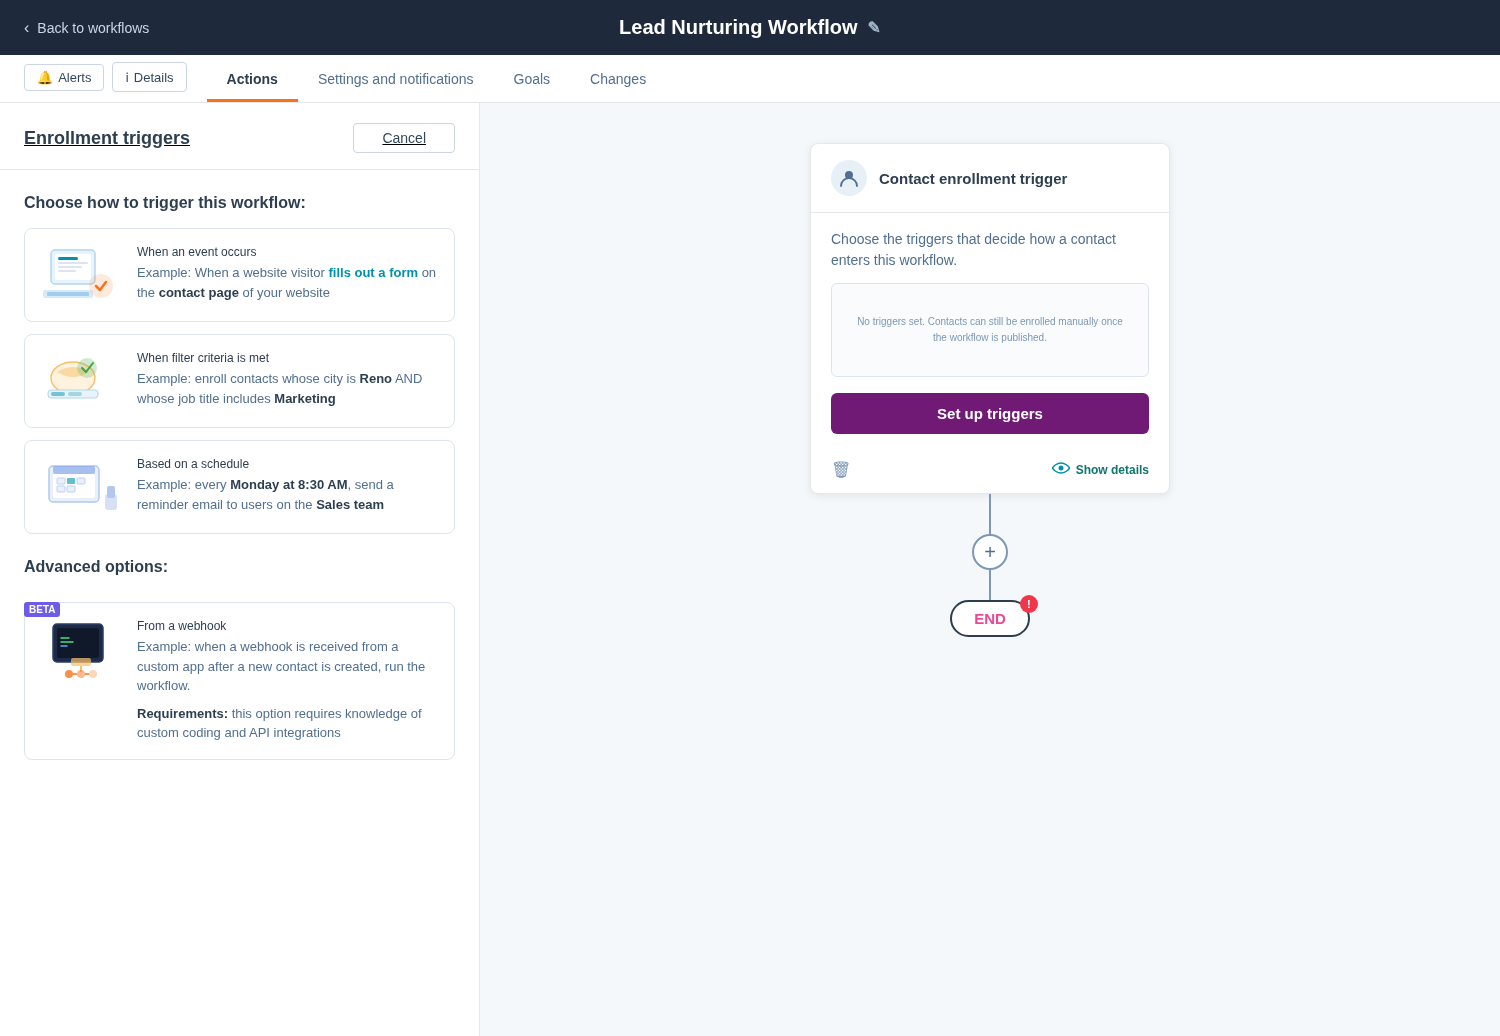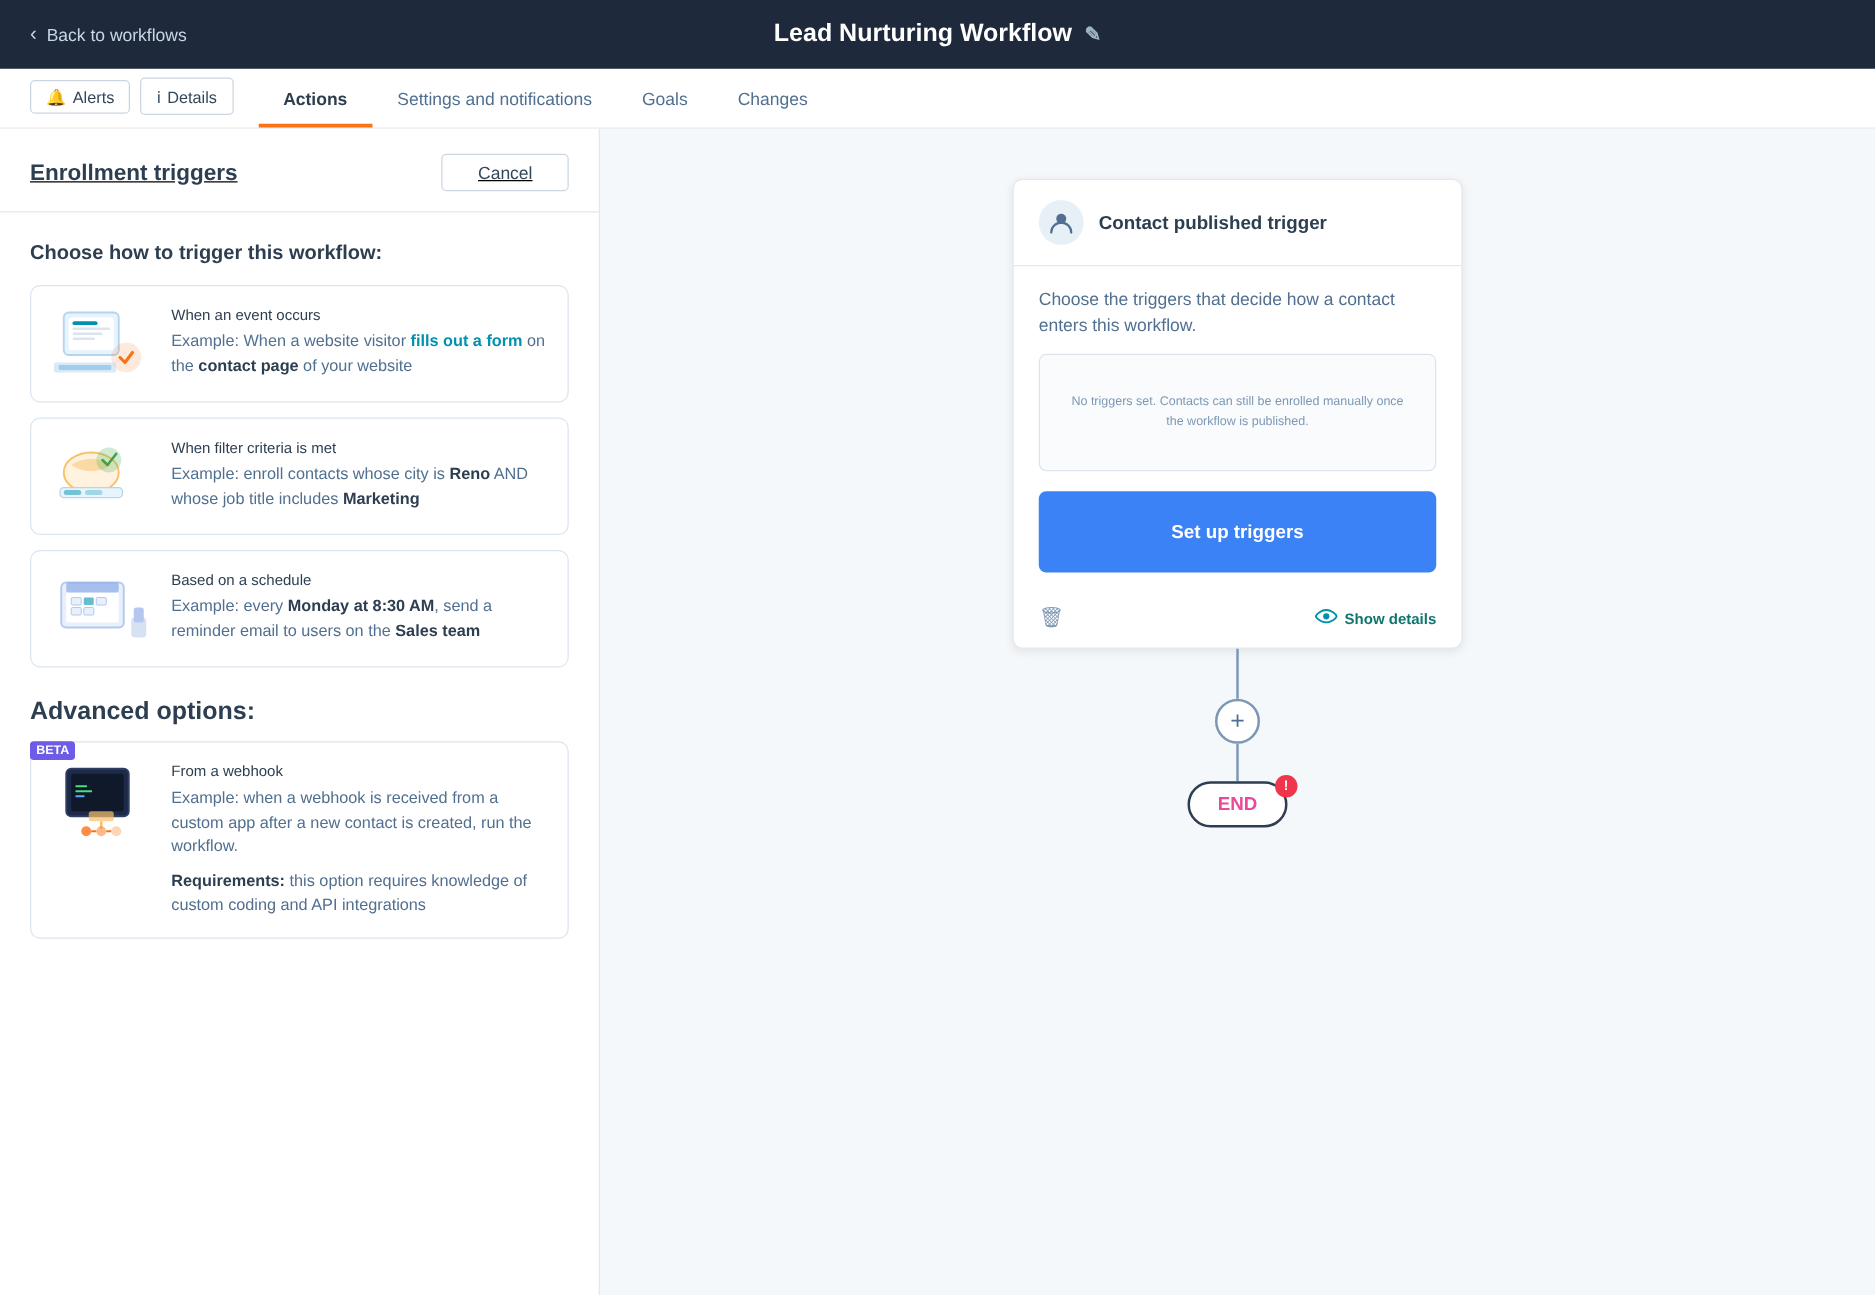--- a/index.html
+++ b/index.html
@@ -159,24 +159,24 @@
     .trigger-text p a {
       color: #0091ae;
       font-weight: 700;
       text-decoration: none;
     }
 
     .advanced-section {
       margin-top: 24px;
     }
     .advanced-heading {
-      font-size: 20px;
-      font-weight: 600;
-      color: #2d3e50;
-      margin-bottom: 12px;
+      font-size: 16px;
+      font-weight: 600;
+      color: #2d3e50;
+      margin-bottom: 26px;
     }
     .beta-badge {
       background: #6c5ce7;
       color: #fff;
       font-size: 10px;
       font-weight: 700;
       padding: 2px 5px;
       border-radius: 3px;
       position: absolute;
       top: -1px;
@@ -250,25 +250,25 @@
       padding: 30px 20px;
       margin: 12px 0;
       text-align: center;
       color: #7c98b6;
       font-size: 10px;
       line-height: 1.6;
       background: #fafbfc;
     }
     .setup-btn {
       width: 100%;
-      background: #3b82f6;
+      background: #701a75;
       color: #fff;
       border: none;
       border-radius: 6px;
-      padding: 24px;
+      padding: 12px;
       font-size: 15px;
       font-weight: 600;
       cursor: pointer;
       margin-top: 4px;
     }
     .card-footer {
       display: flex;
       align-items: center;
       justify-content: space-between;
       padding: 10px 20px 14px;
@@ -511,21 +511,21 @@
     <div class="canvas-area">
 
       <div class="enrollment-card">
         <div class="enrollment-card-header">
           <div class="contact-icon">
             <svg width="22" height="22" viewBox="0 0 22 22" fill="none" xmlns="http://www.w3.org/2000/svg">
               <circle cx="11" cy="8" r="4" fill="#516f90"></circle>
               <path d="M3 19c0-4.4 3.6-8 8-8s8 3.6 8 8" stroke="#516f90" stroke-width="1.8" fill="none" stroke-linecap="round"></path>
             </svg>
           </div>
-          <span class="enrollment-card-title">Contact published trigger</span>
+          <span class="enrollment-card-title">Contact enrollment trigger</span>
         </div>
         <div class="enrollment-card-body">
           <p>Choose the triggers that decide how a contact enters this workflow.</p>
           <div class="no-triggers-box">
             <span>No triggers set. Contacts can still be enrolled manually once the workflow is published.</span>
           </div>
           <button class="setup-btn">Set up triggers</button>
         </div>
         <div class="card-footer">
           <span class="trash-icon">🗑</span>

